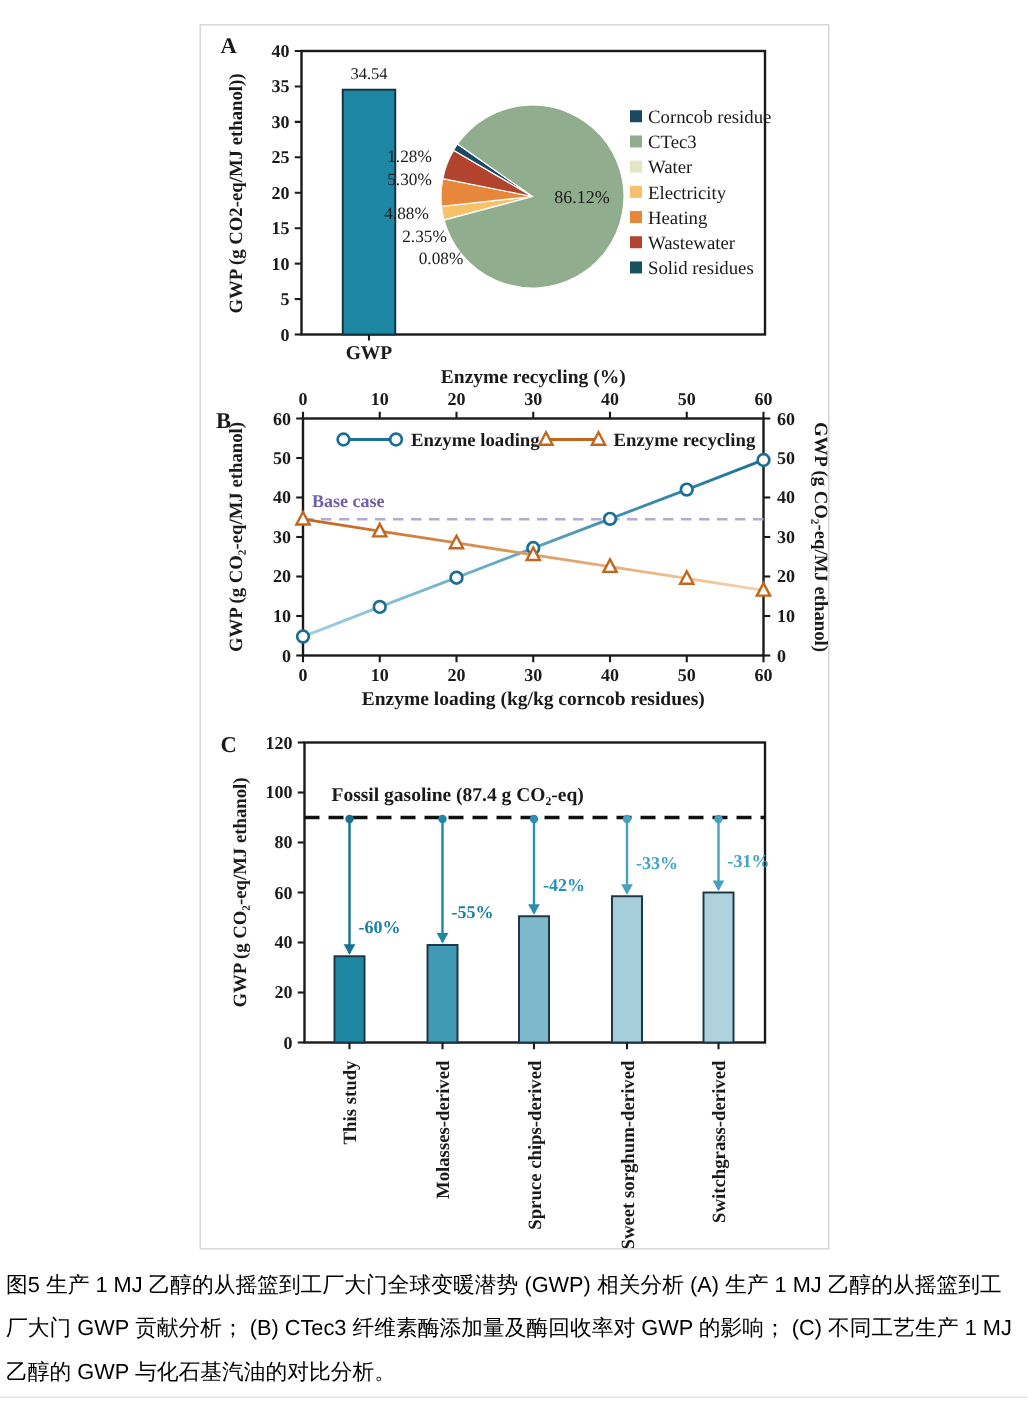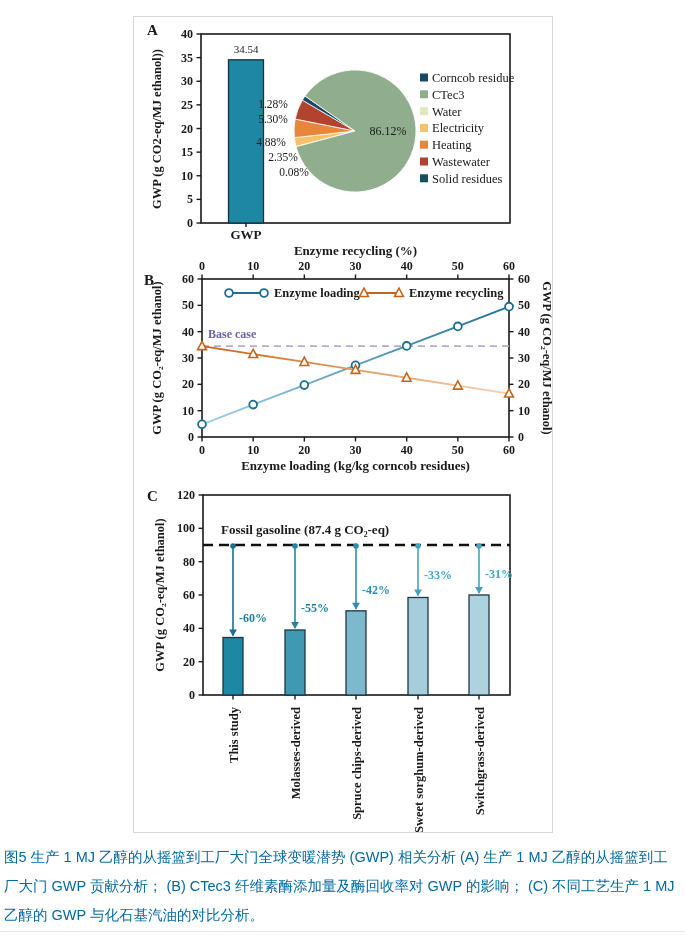--- a/index.html
+++ b/index.html
@@ -7,21 +7,21 @@
     width:685px;height:935px;position:relative;background:#ffffff;
     font-family:"Liberation Sans",sans-serif;overflow:hidden;
   }
   .figure-box{
     position:absolute;left:133px;top:16px;width:418px;height:815px;
     background:#ffffff;border:1px solid #d8d8d8;box-sizing:content-box;
   }
   .figure-box svg{display:block;}
   .caption{
     position:absolute;left:4px;top:843px;width:678px;margin:0;
-    color:#0369a1;font-size:14.5px;line-height:29px;
+    color:#000000;font-size:14.5px;line-height:29px;
     font-family:"Liberation Sans",sans-serif;text-align:left;
   }
   .bottom-divider{
     position:absolute;left:0;top:931px;width:685px;height:0;
     border-top:1px solid #e4e4e4;
   }
   text{font-family:"Liberation Serif",serif;}
 </style>
 </head>
 <body>

